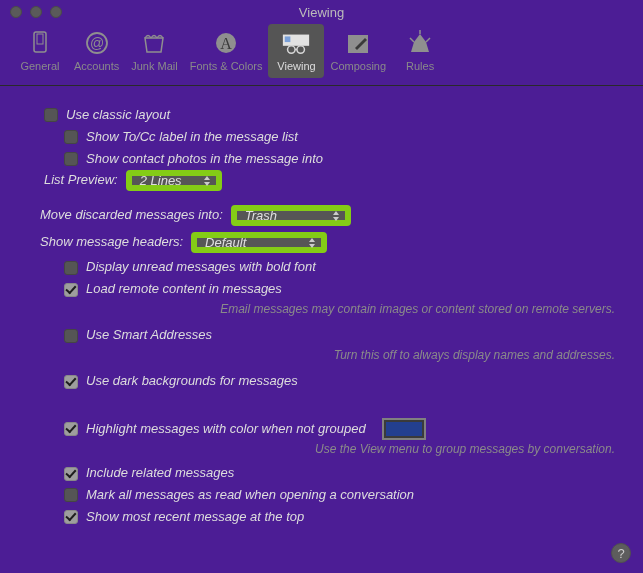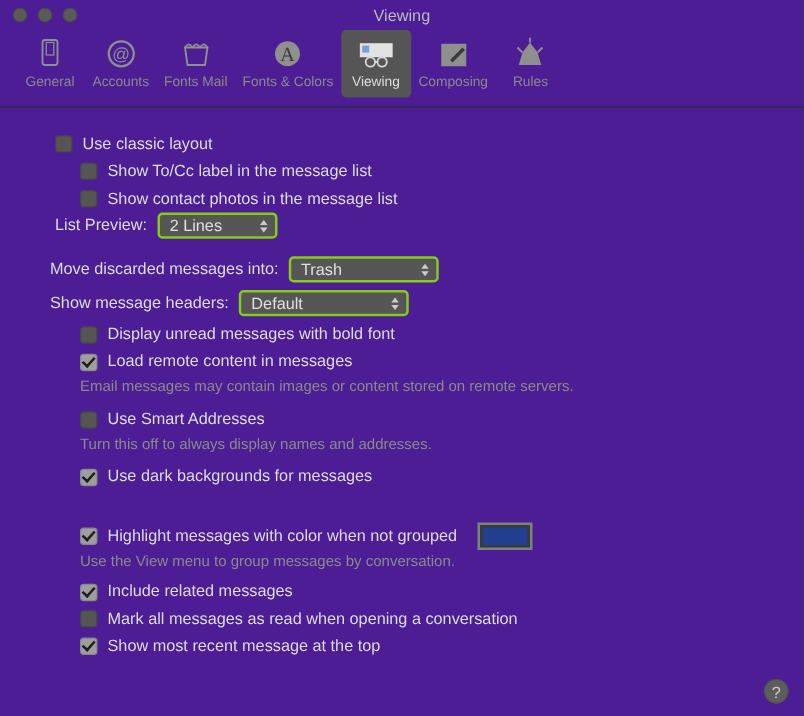--- a/index.html
+++ b/index.html
@@ -49,42 +49,43 @@
     width: 34px; height: 30px;
     display: flex; align-items: center; justify-content: center;
   }
   .tb-icon svg { width: 30px; height: 26px; fill: #8f8f8f; stroke: #8f8f8f; }
   .tb-item.selected .tb-icon svg { fill: #d6d6d6; stroke: #d6d6d6; }
 
   .content {
     padding: 18px 28px 18px 44px;
     color: #ddd;
     line-height: 1.6;
+    font-style: italic;
   }
   .row { display: flex; align-items: center; gap: 8px; margin: 1px 0; }
   .indent1 { padding-left: 20px; }
-  .subtext { color: #8a8a8a; font-size: 12px; padding-left: 20px; margin-top:-1px; margin-bottom:3px; }
+  .subtext { color: #8a8a8a; font-size: 12px; padding-left: 20px; margin-top:-1px; margin-bottom:3px;text-align:right; }
   .section-gap { height: 12px; }
   .label { color: #ddd; }
   .checkbox {
     width: 14px; height: 14px; border-radius: 3px;
     background: #555; border: 1px solid #454545;
     display: inline-flex; align-items: center; justify-content: center;
     flex-shrink: 0;
   }
   .checkbox.checked::after {
     content: ""; width: 8px; height: 4px;
     border-left: 2px solid #1e1e1e; border-bottom: 2px solid #1e1e1e;
     transform: rotate(-48deg) translate(1px,-1px);
   }
   .checkbox.checked { background: #9e9e9e; border-color: #888; }
 
   .select {
     background: #565656;
-    border: 2px solid #84cc16;
+    border: 6px solid #84cc16;
     border-radius: 4px;
     height: 21px;
     display: inline-flex; align-items: center;
     padding: 0 18px 0 8px;
     color: #e0e0e0;
     position: relative;
     font-size: 13px;
   }
   .select .stepper {
     position: absolute; right: 2px; top: 0; bottom: 0; width: 14px;
@@ -145,21 +146,21 @@
       </div>
       <span>Accounts</span>
     </div>
     <div class="tb-item">
       <div class="tb-icon">
         <svg viewBox="0 0 30 26">
             <path d="M6 8 L24 8 L22 22 L8 22 Z" fill="none" stroke-width="1.5"></path>
             <path d="M6 8 Q9 3 12 8 M12 8 Q15 3 18 8 M18 8 Q21 3 24 8" fill="none" stroke-width="1.3"></path>
           </svg>
       </div>
-      <span>Fonts Mail</span>
+      <span>Junk Mail</span>
     </div>
     <div class="tb-item">
       <div class="tb-icon">
         <svg viewBox="0 0 30 26">
             <circle cx="15" cy="13" r="10" stroke="none"></circle>
             <text x="15" y="19" text-anchor="middle" font-size="16" font-family="serif" fill="#3a3a3a" stroke="none">A</text>
           </svg>
       </div>
       <span>Fonts &amp; Colors</span>
     </div>
@@ -200,21 +201,21 @@
     <div class="row">
       <span class="checkbox"></span>
       <span class="label">Use classic layout</span>
     </div>
     <div class="row indent1">
       <span class="checkbox"></span>
       <span class="label">Show To/Cc label in the message list</span>
     </div>
     <div class="row indent1">
       <span class="checkbox"></span>
-      <span class="label">Show contact photos in the message list</span>
+      <span class="label">Show contact photos in the message into</span>
     </div>
     <div class="row">
       <span class="label">List Preview:</span>
       <span class="select" style="width:96px">
         <span>2 Lines</span>
         <span class="stepper"></span>
       </span>
     </div>
 
     <div class="section-gap"></div>

